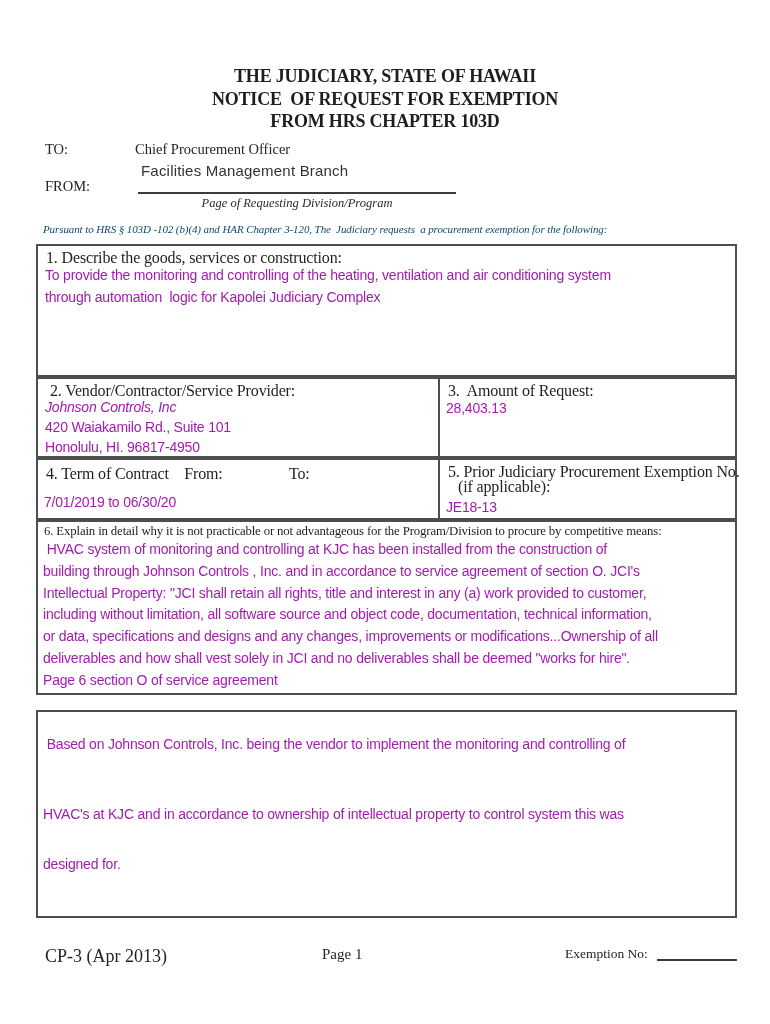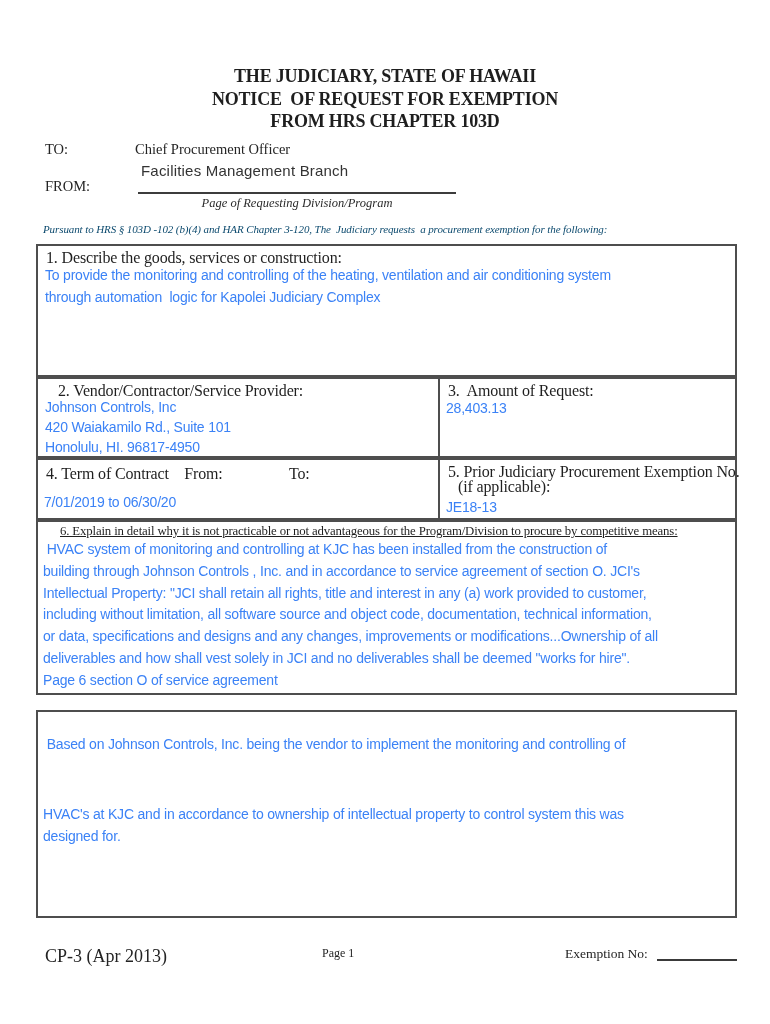--- a/index.html
+++ b/index.html
@@ -2,21 +2,21 @@
 <html><head>
 <meta charset="utf-8">
 <style>
   html,body { margin:0; padding:0; background:#ffffff; }
   .page {
     position:relative; width:770px; height:1024px; background:#ffffff;
     font-family:"Liberation Serif", serif; color:#222; overflow:hidden;
   }
   .abs { position:absolute; }
   .serif { font-family:"Liberation Serif", serif; color:#242424; }
-  .fill  { font-family:"Liberation Sans", sans-serif; color:#3b82f6; }
+  .fill  { font-family:"Liberation Sans", sans-serif; color:#a21caf; }
   .pre   { white-space:pre; }
 
   
   .title-block { top:65px; left:0; width:770px; text-align:center; }
   .title-line { font-weight:700; font-size:18px; line-height:22.5px;
                 letter-spacing:-0.2px; color:#1e1e1e; white-space:pre; }
 
   
   .to-label   { top:141px; left:45px;  font-size:14.5px; }
   .to-value   { top:141px; left:135px; font-size:14.5px; }
@@ -39,21 +39,21 @@
   .box7  { top:710px; height:208px; }
   .vdivider { position:absolute; left:400px; top:0; bottom:0; width:2px; background:#4e4e4e; }
 
   .box-label { position:absolute; font-size:16px; letter-spacing:-0.15px;
                color:#1f1f1f; white-space:pre; }
   .fill-line { white-space:pre; font-size:14px; line-height:21.8px;
                letter-spacing:-0.2px; }
 
   
   .footer-left  { top:946px; left:45px;  font-size:18px; }
-  .footer-page  { top:946px; left:322px; font-size:12px; }
+  .footer-page  { top:946px; left:322px; font-size:15px; }
   .footer-exno  { top:946px; left:565px; font-size:13.5px; }
   .exno-line    { top:959px; left:657px; width:80px; height:1.5px; background:#3a3a3a; }
 </style>
 </head>
 <body>
 
 <div class="page">
 
   <div class="abs title-block">
     <div class="title-line">THE JUDICIARY, STATE OF HAWAII</div>
@@ -73,58 +73,58 @@
   <div class="box box1">
     <div class="box-label serif" style="left:8px; top:3px;">1. Describe the goods, services or construction:</div>
     <div class="abs fill" style="left:7px; top:19px;">
       <div class="fill-line">To provide the monitoring and controlling of the heating, ventilation and air conditioning system</div>
       <div class="fill-line">through automation  logic for Kapolei Judiciary Complex</div>
     </div>
   </div>
 
   <div class="box row23">
     <div class="vdivider"></div>
-    <div class="box-label serif" style="left:20px; top:3px;">2. Vendor/Contractor/Service Provider:</div>
+    <div class="box-label serif" style="left:12px; top:3px;">2. Vendor/Contractor/Service Provider:</div>
     <div class="abs fill" style="left:7px; top:18px;">
-      <div class="fill-line" style="line-height:20px;">Johnson Controls, Inc</div>
+      <div class="fill-line" style="line-height:20px;font-style:italic;">Johnson Controls, Inc</div>
       <div class="fill-line" style="line-height:20px;">420 Waiakamilo Rd., Suite 101</div>
       <div class="fill-line" style="line-height:20px;">Honolulu, HI. 96817-4950</div>
     </div>
     <div class="box-label serif" style="left:410px; top:3px;">3.  Amount of Request:</div>
     <div class="abs fill fill-line" style="left:408px; top:19px;">28,403.13</div>
   </div>
 
   <div class="box row45">
     <div class="vdivider"></div>
     <div class="box-label serif" style="left:8px; top:5px;">4. Term of Contract    From:</div>
     <div class="box-label serif" style="left:251px; top:5px;">To:</div>
     <div class="abs fill fill-line" style="left:6px; top:32px;">7/01/2019 to 06/30/20</div>
     <div class="box-label serif" style="left:410px; top:3px;">5. Prior Judiciary Procurement Exemption No.</div>
     <div class="box-label serif" style="left:420px; top:18px;">(if applicable):</div>
     <div class="abs fill fill-line" style="left:408px; top:37px;">JE18-13</div>
   </div>
 
   <div class="box box6">
-    <div class="box-label serif" style="left:22px; top:2px; font-size:12.8px;text-decoration:underline;">6. Explain in detail why it is not practicable or not advantageous for the Program/Division to procure by competitive means:</div>
+    <div class="box-label serif" style="left:6px; top:2px; font-size:12.8px;">6. Explain in detail why it is not practicable or not advantageous for the Program/Division to procure by competitive means:</div>
     <div class="abs fill" style="left:5px; top:17px;">
       <div class="fill-line"> HVAC system of monitoring and controlling at KJC has been installed from the construction of</div>
       <div class="fill-line">building through Johnson Controls , Inc. and in accordance to service agreement of section O. JCI's</div>
       <div class="fill-line">Intellectual Property: "JCI shall retain all rights, title and interest in any (a) work provided to customer,</div>
       <div class="fill-line">including without limitation, all software source and object code, documentation, technical information,</div>
       <div class="fill-line">or data, specifications and designs and any changes, improvements or modifications...Ownership of all</div>
       <div class="fill-line">deliverables and how shall vest solely in JCI and no deliverables shall be deemed "works for hire".</div>
       <div class="fill-line">Page 6 section O of service agreement</div>
     </div>
   </div>
 
   <div class="box box7">
     <div class="abs fill" style="left:5px; top:21px;">
       <div class="fill-line" style="line-height:22px;"> Based on Johnson Controls, Inc. being the vendor to implement the monitoring and controlling of</div>
       <div class="fill-line" style="line-height:22px;margin-top:48px;">HVAC's at KJC and in accordance to ownership of intellectual property to control system this was</div>
-      <div class="fill-line" style="line-height:22px;">designed for.</div>
+      <div class="fill-line" style="line-height:22px;margin-top:28px;">designed for.</div>
     </div>
   </div>
 
   <div class="abs serif footer-left">CP-3 (Apr 2013)</div>
   <div class="abs serif footer-page">Page 1</div>
   <div class="abs serif footer-exno">Exemption No:</div>
   <div class="abs exno-line"></div>
 
 </div>
 

